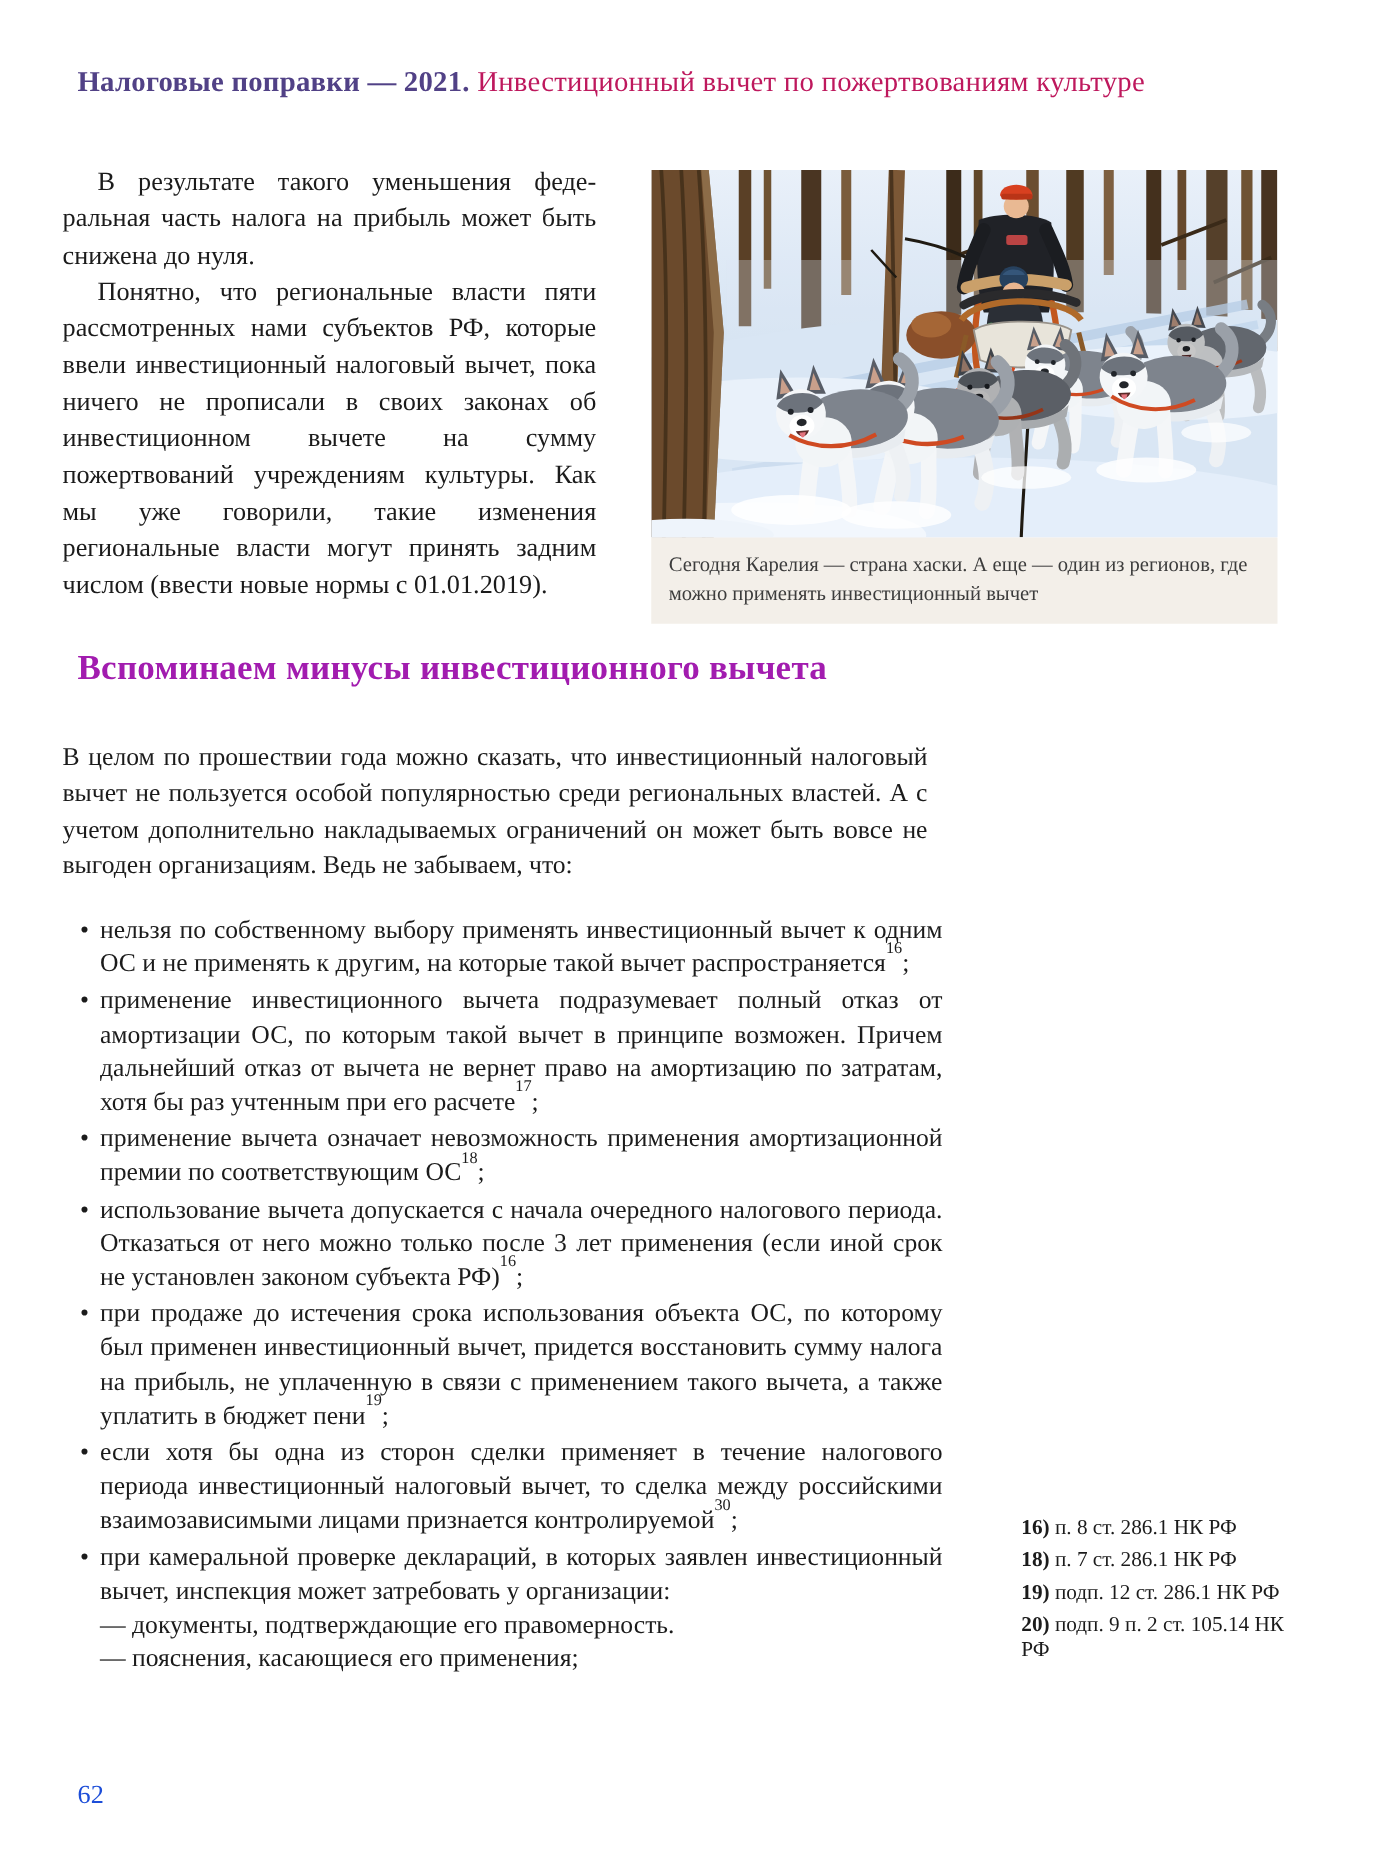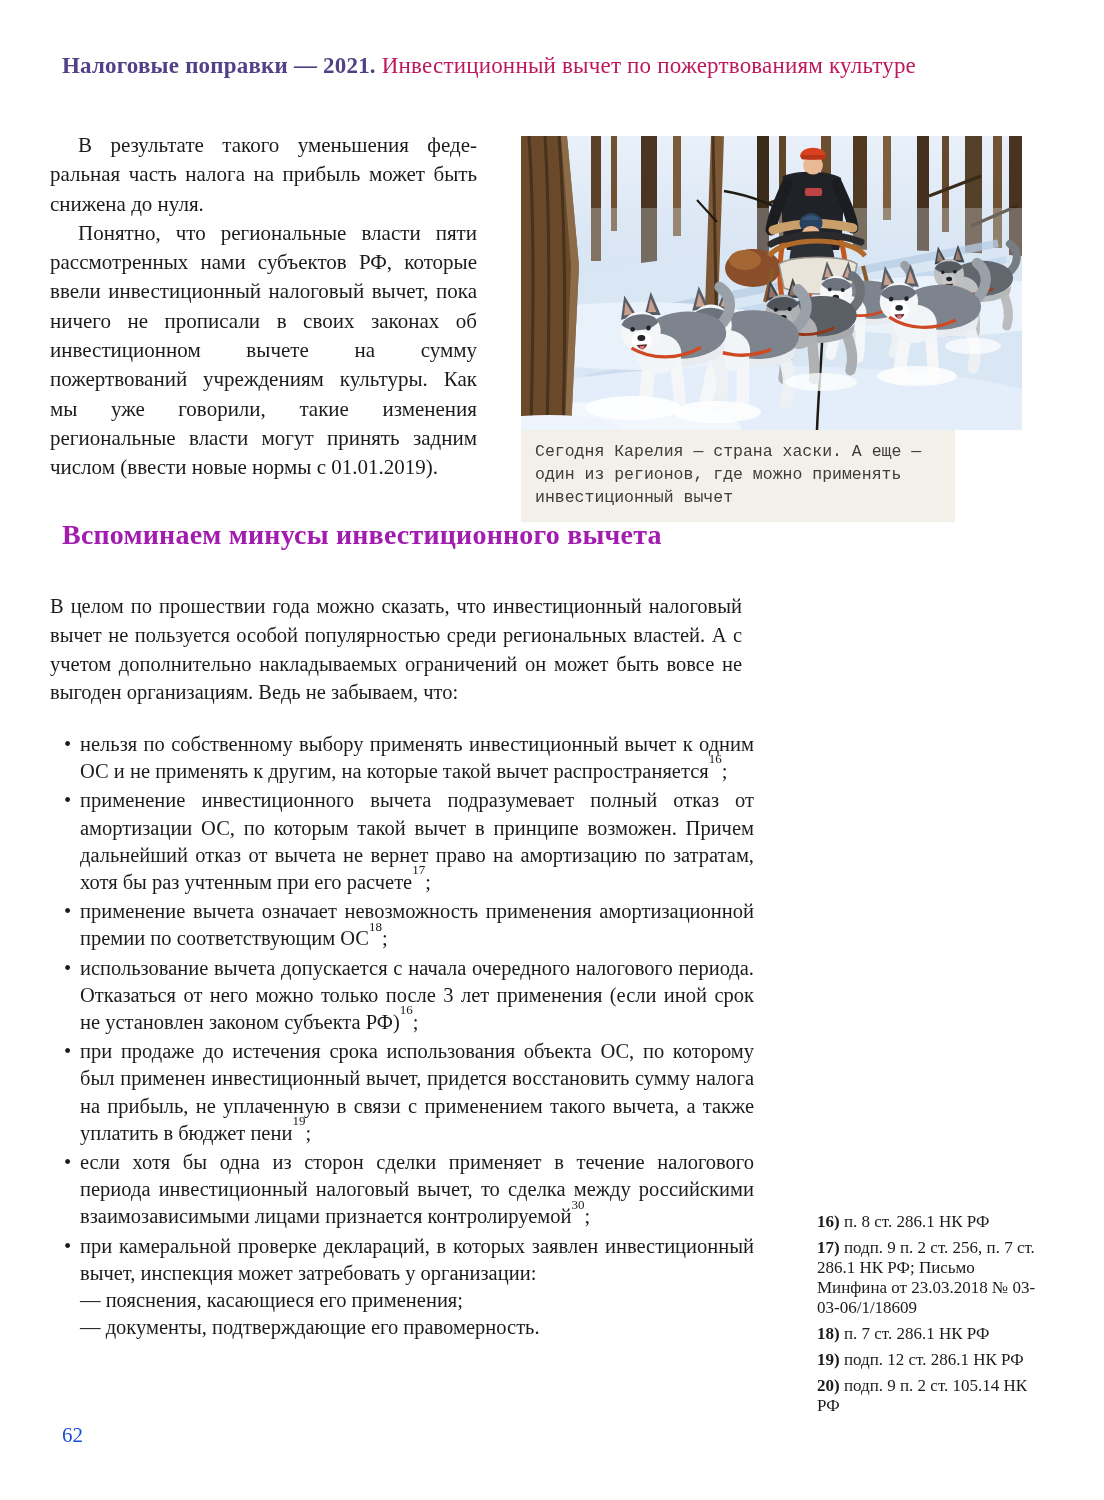--- a/index.html
+++ b/index.html
@@ -20,23 +20,23 @@
     hyphens:manual;
   }
   .col-left p{margin:0;text-indent:28px;}
 
   .photo-box{
     position:absolute;left:521px;top:136px;width:501px;height:294px;overflow:hidden;
   }
   .photo-box svg{display:block;}
 
   .photo-caption{
-    position:absolute;left:521px;top:430px;width:434px;box-sizing:border-box;
+    position:absolute;left:521px;top:430px;width:501px;box-sizing:border-box;
     background:#f3efe9;padding:10px 18px 13px 14px;
-    font-family:Liberation Mono, monospace;font-size:16.5px;line-height:23px;color:#3c3c3c;
+    font-family:Liberation Serif, serif;font-size:16.5px;line-height:23px;color:#3c3c3c;
   }
 
   .section-heading{
     position:absolute;left:62px;top:518px;width:640px;
     font-size:28px;line-height:34px;font-weight:bold;color:#a21caf;
     letter-spacing:.2px;
   }
 
   .lead{
     position:absolute;left:50px;top:592px;width:692px;
@@ -220,24 +220,23 @@
 
 <div class="lead">В целом по прошествии года можно сказать, что инвестиционный налоговый вычет не пользуется особой популярностью среди реги­ональных властей. А с учетом дополнительно накладываемых огра­ничений он может быть вовсе не выгоден организациям. Ведь не за­бываем, что:</div>
 
 <div class="bullet-list">
     <div class="bullet"><span class="marker">•</span>нельзя по собственному выбору применять инвестиционный вы­чет к одним ОС и не применять к другим, на которые такой вычет распространяется<sup class="fn">16</sup>;</div>
     <div class="bullet"><span class="marker">•</span>применение инвестиционного вычета подразумевает полный отказ от амортизации ОС, по которым такой вычет в принципе возможен. Причем дальнейший отказ от вычета не вернет право на аморти­зацию по затратам, хотя бы раз учтенным при его расчете<sup class="fn">17</sup>;</div>
     <div class="bullet"><span class="marker">•</span>применение вычета означает невозможность применения аморти­зационной премии по соответствующим ОС<sup class="fn">18</sup>;</div>
     <div class="bullet"><span class="marker">•</span>использование вычета допускается с начала очередного налогово­го периода. Отказаться от него можно только после 3 лет примене­ния (если иной срок не установлен законом субъекта РФ)<sup class="fn">16</sup>;</div>
     <div class="bullet"><span class="marker">•</span>при продаже до истечения срока использования объекта ОС, по ко­торому был применен инвестиционный вычет, придется восстано­вить сумму налога на прибыль, не уплаченную в связи с примене­нием такого вычета, а также уплатить в бюджет пени<sup class="fn">19</sup>;</div>
     <div class="bullet"><span class="marker">•</span>если хотя бы одна из сторон сделки применяет в течение налого­вого периода инвестиционный налоговый вычет, то сделка между российскими взаимозависимыми лицами признается контроли­руемой<sup class="fn">30</sup>;</div>
-    <div class="bullet"><span class="marker">•</span>при камеральной проверке деклараций, в которых заявлен инве­стиционный вычет, инспекция может затребовать у организации:<div class="subitem">— пояснения, касающиеся его применения;</div><div class="subitem">— документы, подтверждающие его правомерность.</div></div>
+    <div class="bullet"><span class="marker">•</span>при камеральной проверке деклараций, в которых заявлен инве­стиционный вычет, инспекция может затребовать у организации:<div class="subitem">— документы, подтверждающие его правомерность.</div><div class="subitem">— пояснения, касающиеся его применения;</div></div>
   </div>
 
 <div class="footnotes">
     <div class="footnote"><span class="fn-num">16) </span>п. 8 ст. 286.1 НК РФ</div>
-    <div class="footnote"><span class="fn-num">17) </span>подп. 9 п. 2 ст. 256, п. 7 ст. 286.1 НК РФ; Письмо Минфина от 23.03.2018 № 03-03-06/1/18609</div>
     <div class="footnote"><span class="fn-num">18) </span>п. 7 ст. 286.1 НК РФ</div>
     <div class="footnote"><span class="fn-num">19) </span>подп. 12 ст. 286.1 НК РФ</div>
     <div class="footnote"><span class="fn-num">20) </span>подп. 9 п. 2 ст. 105.14 НК РФ</div>
   </div>
 
 <div class="page-number">62</div>
 
 </body></html>

